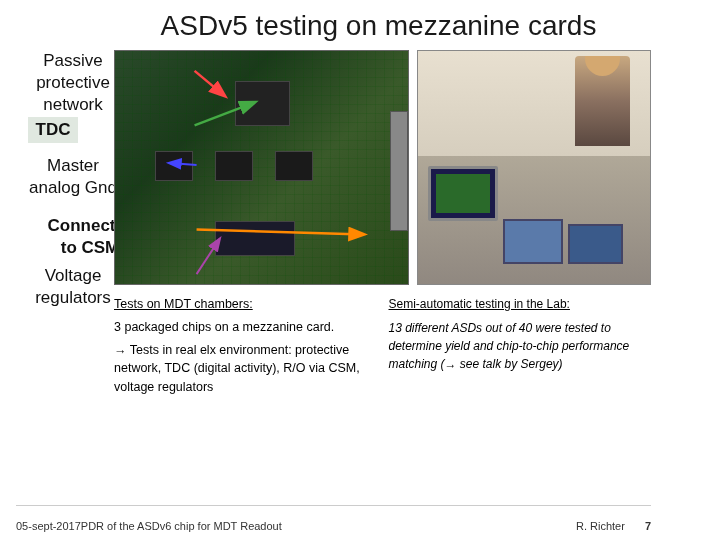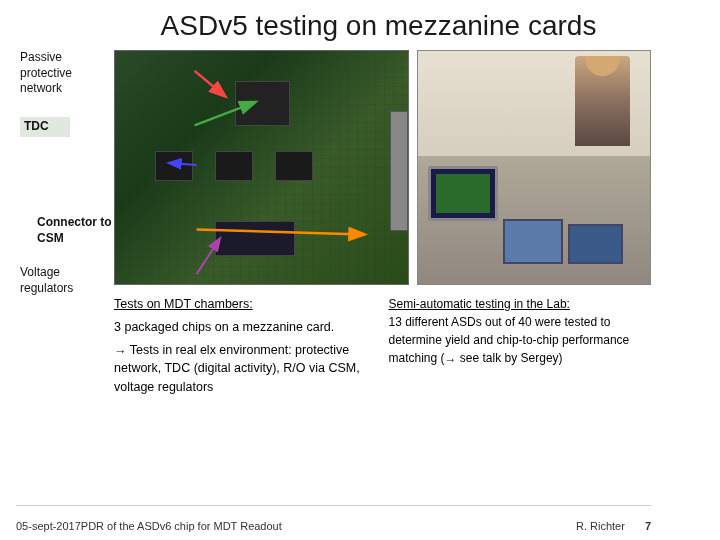--- a/index.html
+++ b/index.html
@@ -41,24 +41,25 @@
       flex-shrink: 0;
       display: flex;
       flex-direction: column;
       position: relative;
       font-size: 11.5px;
       color: #111;
     }
 
     .label-item {
       position: absolute;
-      left: 4px;
+      left: 12px;
       width: 90px;
-      font-size: 12px;
+      font-size: 17px;
       line-height: 1.3;
+      text-align: center;
     }
 
     .center-area {
       flex: 1;
       display: flex;
       flex-direction: column;
       gap: 6px;
     }
 
     .images-row {
@@ -256,20 +257,21 @@
 <body>
 
 <div class="slide">
   <div class="title">ASDv5 testing on mezzanine cards</div>
 
   <div class="main-content">
 
     <div class="left-labels">
       <div class="label-item" style="top:0px;">Passive protective network</div>
       <div class="label-item" style="top:67px; background:#e0e8e0; padding:2px 4px; font-weight:bold; width:50px;">TDC</div>
+      <div class="label-item" style="top:105px;">Master analog Gnd</div>
       <div class="label-item" style="top:165px; font-weight:bold;margin-left:17px;">Connector to CSM</div>
       <div class="label-item" style="top:215px;">Voltage regulators</div>
     </div>
 
     <div class="center-area">
       <div class="images-row">
 
         <div class="board-image">
 
           <div class="chip chip-large"></div>
@@ -330,21 +332,21 @@
           <div>
             <span class="underline-link">Tests on MDT chambers:</span>
           </div>
           <div style="margin-top:4px;">3 packaged chips on a mezzanine card.</div>
           <div style="margin-top:4px;">→ Tests in real elx environment: protective network, TDC (digital activity), R/O via CSM, voltage regulators</div>
         </div>
         <div class="right-text">
           <div>
             <span class="underline-link">Semi-automatic testing in the Lab:</span>
           </div>
-          <div style="">13 different ASDs out of 40 were tested to determine yield and chip-to-chip performance matching (→ see talk by Sergey)</div>
+          <div style="margin-top:6px;font-style:italic;">13 different ASDs out of 40 were tested to determine yield and chip-to-chip performance matching (→ see talk by Sergey)</div>
         </div>
       </div>
     </div>
   </div>
 
   <div class="footer">
     <div>05-sept-2017</div>
     <div class="footer-center">PDR of the ASDv6 chip for MDT Readout</div>
     <div style="margin-right:20px;">R. Richter</div>
     <div class="footer-right">7</div>

